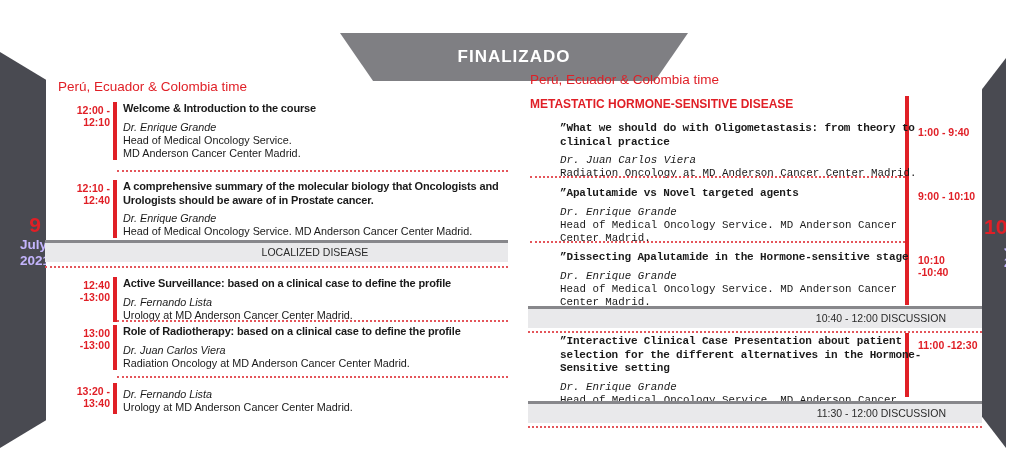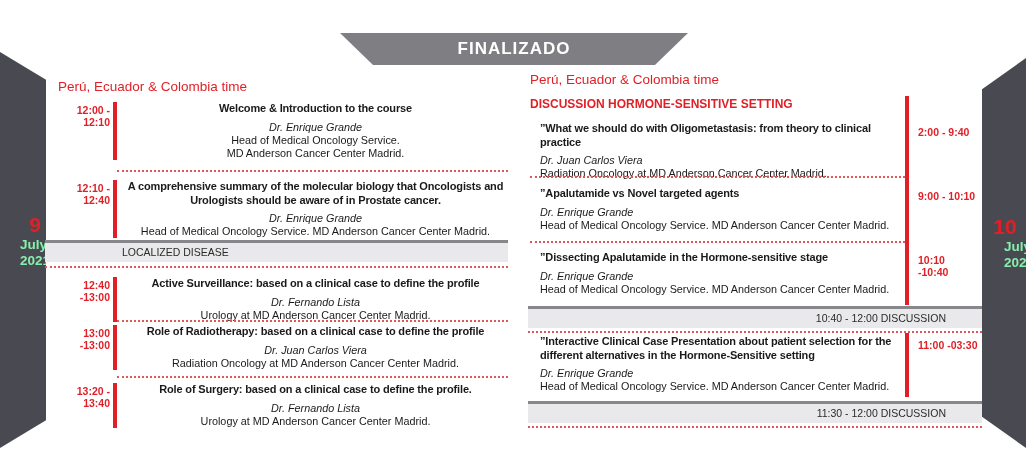--- a/index.html
+++ b/index.html
@@ -10,63 +10,63 @@
     --bar-bg:#e9e9eb;
     --bar-border:#87878b;
     --ink:#1a1a1a;
   }
   *{margin:0;padding:0;box-sizing:border-box;}
   html,body{width:1030px;height:450px;background:#fff;overflow:hidden;}
   body{font-family:"Liberation Sans","DejaVu Sans",sans-serif;color:var(--ink);}
   .stage{position:relative;width:1030px;height:450px;background:#fff;}
 
   
-  .banner{position:absolute;left:340px;top:33px;width:348px;height:32px;background:var(--banner);
+  .banner{position:absolute;left:340px;top:33px;width:348px;height:48px;background:var(--banner);
     clip-path:polygon(0 0,100% 0,90.5% 100%,9.5% 100%);
     display:flex;align-items:center;justify-content:center;}
   .banner span{color:#fff;font-weight:bold;font-size:17px;letter-spacing:1px;}
 
   
   .side{position:absolute;background:var(--dark);}
   .side.left{left:0;top:52px;width:46px;height:396px;clip-path:polygon(0 0,100% 7%,100% 93%,0 100%);}
-  .side.right{left:982px;top:58px;width:44px;height:390px;clip-path:polygon(0 8%,100% 0,100% 100%,0 92%);}
+  .side.right{left:982px;top:58px;width:24px;height:390px;clip-path:polygon(0 8%,100% 0,100% 100%,0 92%);}
   .date{position:absolute;width:100%;}
   .side.left .date{top:160px;text-align:right;padding-right:5px;}
   .side.right .date{top:156px;text-align:center;padding-left:2px;}
   .date .day{color:var(--red);font-weight:bold;font-size:21px;line-height:25px;}
-  .date .month,.date .year{color:#86efac;font-weight:bold;font-size:13.5px;line-height:16px;margin-left:20px;}
+  .date .month,.date .year{color:#c4b5fd;font-weight:bold;font-size:13.5px;line-height:16px;margin-left:20px;}
 
   
   .tz{position:absolute;color:var(--red);font-weight:normal;font-size:13.5px;}
   .tz-left{left:58px;top:79px;}
   .tz-right{left:530px;top:72px;}
   .metastatic{position:absolute;left:530px;top:97px;color:var(--red);font-weight:bold;font-size:12px;}
 
   
   .item{position:absolute;display:flex;align-items:stretch;}
   .litem{left:52px;width:456px;}
   .litem .time{width:58px;text-align:right;color:var(--red);font-weight:bold;font-size:10.5px;padding-top:2px;flex:none;}
   .vbar{width:4px;background:var(--red);margin-left:3px;flex:none;}
-  .litem .content{margin-left:6px;flex:1;text-align:center;}
+  .litem .content{margin-left:6px;flex:1;}
   .title{font-weight:bold;font-size:11px;line-height:13.5px;letter-spacing:-0.15px;}
   .speaker{font-style:italic;font-size:10.8px;line-height:13px;margin-top:5px;}
   .affil{font-size:10.8px;line-height:13px;white-space:pre-line;}
 
-  .ritem{left:540px;width:374px;}
+  .ritem{left:560px;width:374px;font-family:Liberation Mono, monospace;}
   .ritem .content{flex:1;}
   .rtime{position:absolute;left:918px;width:60px;color:var(--red);font-weight:bold;font-size:10.5px;}
 
   
   .rrule{position:absolute;left:905px;width:4px;background:var(--red);}
   .rrule-1{top:96px;height:209px;}
   .rrule-2{top:333px;height:64px;}
 
   
   .section-bar{position:absolute;background:var(--bar-bg);border-top:3px solid var(--bar-border);
-    font-size:10.5px;color:#2a2a2a;height:22px;line-height:18px;}
+    font-size:10.5px;color:#2a2a2a;height:22px;line-height:18px;text-align:center;}
   .sec-localized{left:45px;top:240px;width:463px;padding-left:77px;}
   .sec-disc{left:528px;width:454px;text-align:right;padding-right:36px;}
   .sec-disc-1{top:306px;}
   .sec-disc-2{top:401px;}
 
   
   .dotted{position:absolute;height:0;border-top:2px dotted var(--red-dotted);}
 </style>
 </head>
 <body>
@@ -139,40 +139,39 @@
       <div class="speaker">Dr. Juan Carlos Viera</div>
       <div class="affil">Radiation Oncology at MD Anderson Cancer Center Madrid.</div>
     </div>
   </div>
   <div class="dotted" style="left:117px;top:376px;width:391px;"></div>
 
   <div class="item litem" style="top:383px">
     <div class="time">13:20 - 13:40</div>
     <div class="vbar"></div>
     <div class="content">
-      <div class="title">Role of Surgery: based on a clinical case to define the profile.</div>
       <div class="speaker">Dr. Fernando Lista</div>
       <div class="affil">Urology at MD Anderson Cancer Center Madrid.</div>
     </div>
   </div>
 
   <div class="tz tz-right">Perú, Ecuador &amp; Colombia time</div>
-  <div class="metastatic">DISCUSSION HORMONE-SENSITIVE SETTING</div>
+  <div class="metastatic">METASTATIC HORMONE-SENSITIVE DISEASE</div>
 
   <div class="rrule rrule-1"></div>
   <div class="rrule rrule-2"></div>
 
   <div class="item ritem" style="top:122px">
     <div class="content">
       <div class="title">”What we should do with Oligometastasis: from theory to clinical practice</div>
       <div class="speaker">Dr. Juan Carlos Viera</div>
       <div class="affil">Radiation Oncology at MD Anderson Cancer Center Madrid.</div>
     </div>
   </div>
-  <div class="rtime" style="top:126px">2:00 - 9:40</div>
+  <div class="rtime" style="top:126px">1:00 - 9:40</div>
   <div class="dotted" style="left:530px;top:176px;width:375px;"></div>
 
   <div class="item ritem" style="top:187px">
     <div class="content">
       <div class="title">”Apalutamide vs Novel targeted agents</div>
       <div class="speaker">Dr. Enrique Grande</div>
       <div class="affil">Head of Medical Oncology Service. MD Anderson Cancer Center Madrid.</div>
     </div>
   </div>
   <div class="rtime" style="top:190px">9:00 - 10:10</div>
@@ -190,18 +189,18 @@
   <div class="section-bar sec-disc sec-disc-1">10:40  - 12:00  DISCUSSION</div>
   <div class="dotted" style="left:528px;top:331px;width:454px;"></div>
 
   <div class="item ritem" style="top:335px">
     <div class="content">
       <div class="title">”Interactive Clinical Case Presentation about patient selection for the different alternatives in the Hormone-Sensitive setting</div>
       <div class="speaker">Dr. Enrique Grande</div>
       <div class="affil">Head of Medical Oncology Service. MD Anderson Cancer Center Madrid.</div>
     </div>
   </div>
-  <div class="rtime" style="top:339px">11:00 -03:30</div>
+  <div class="rtime" style="top:339px">11:00 -12:30</div>
 
   <div class="section-bar sec-disc sec-disc-2">11:30  - 12:00  DISCUSSION</div>
   <div class="dotted" style="left:528px;top:426px;width:454px;"></div>
 
 </div>
 
 </body></html>

